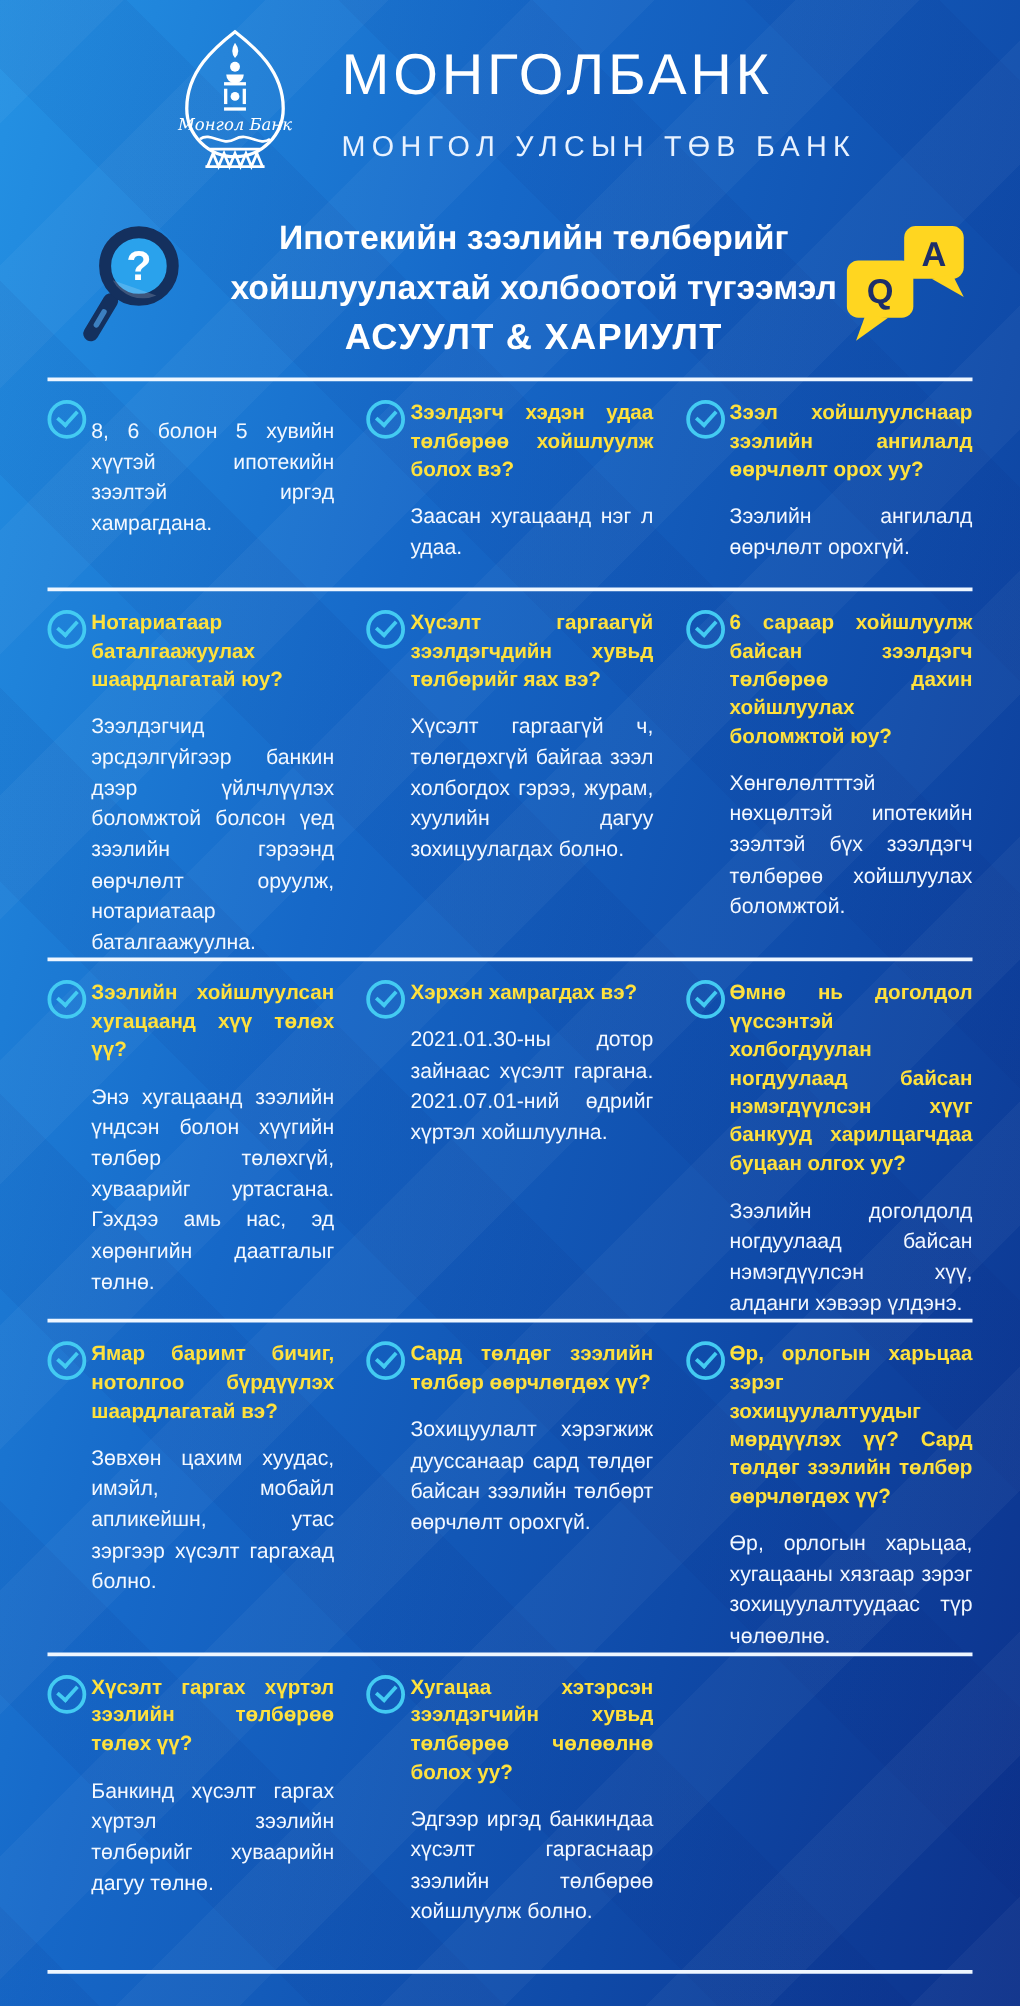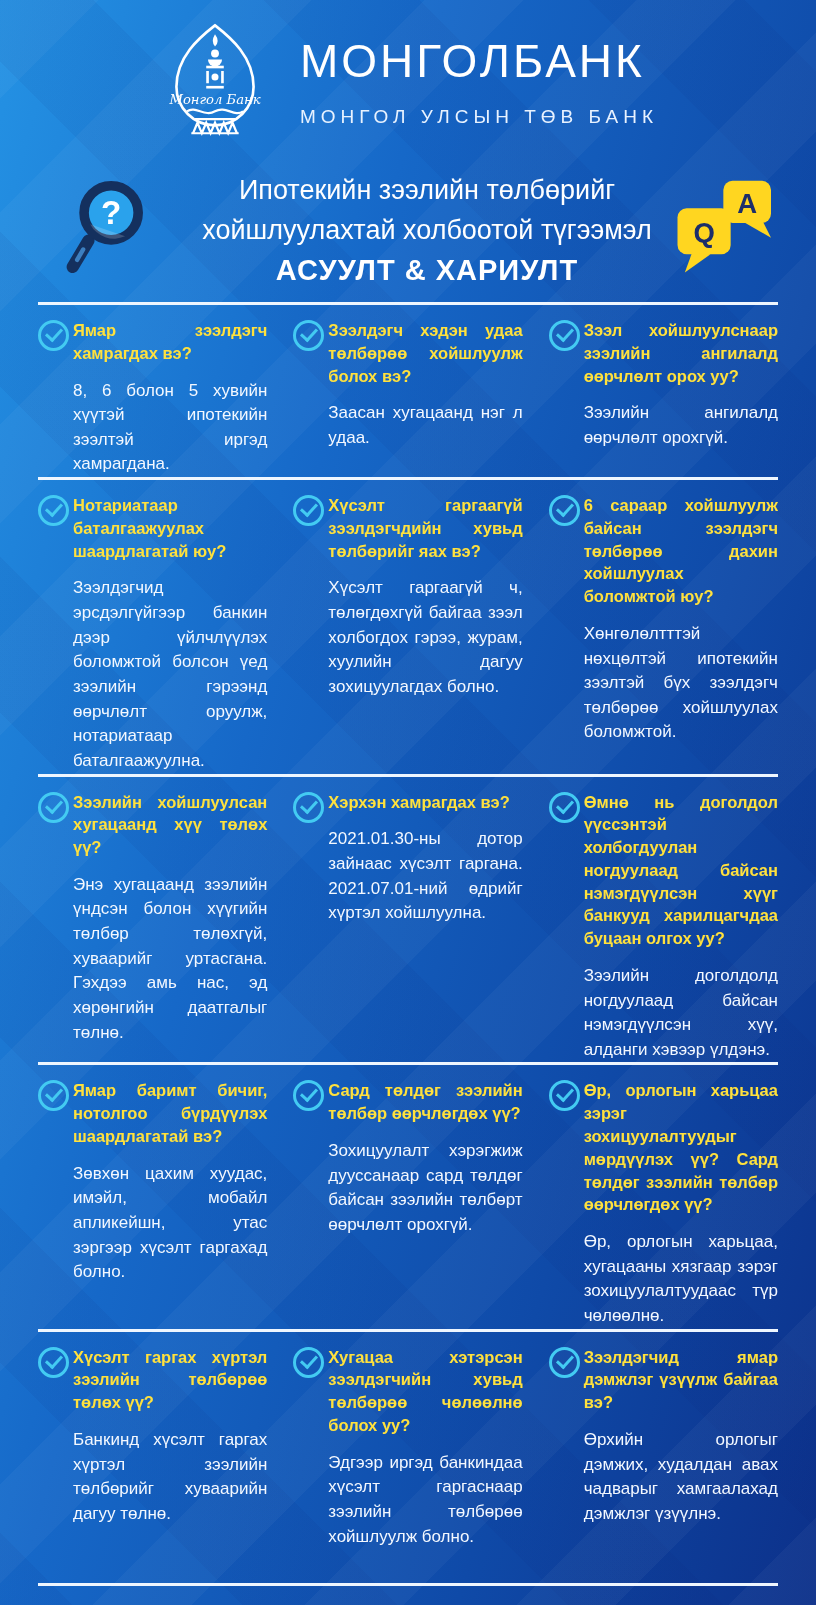--- a/index.html
+++ b/index.html
@@ -13,27 +13,27 @@
     background:
       repeating-linear-gradient(135deg,rgba(255,255,255,0.035) 0 70px,transparent 70px 150px),
       repeating-linear-gradient(45deg,rgba(8,25,110,0.06) 0 110px,transparent 110px 230px);
   }
   .content{position:relative;z-index:1;}
 
   
   .header{display:flex;align-items:center;justify-content:center;gap:28px;padding-top:16px;height:130px;}
   .logo{flex:0 0 auto;line-height:0;}
   .bank-name{font-size:46px;letter-spacing:3px;color:#ffffff;font-weight:400;}
-  .bank-sub{font-size:19px;letter-spacing:5px;color:#e8f2ff;margin-top:18px;font-weight:400;}
+  .bank-sub{font-size:23px;letter-spacing:5px;color:#e8f2ff;margin-top:18px;font-weight:400;}
 
   
   .title-row{display:flex;align-items:center;padding:8px 26px 0 42px;height:148px;}
   .magnifier{width:140px;flex:0 0 auto;display:flex;justify-content:center;line-height:0;}
   .title-text{flex:1;text-align:center;color:#ffffff;}
-  .t-line{font-size:27px;font-weight:400;line-height:1.5;}
+  .t-line{font-size:27px;font-weight:700;line-height:1.5;}
   .t-last{font-size:29px;font-weight:700;letter-spacing:1px;margin-top:3px;}
   .bubbles{width:118px;flex:0 0 auto;line-height:0;}
 
   
   .grid{margin:0 38px;}
   .row{
     display:grid;grid-template-columns:1fr 1fr 1fr;column-gap:26px;
     border-top:3px solid #eef6ff;padding-top:14px;box-sizing:border-box;
   }
   .row1{min-height:168px}.row2{min-height:258px}.row3{min-height:262px}
@@ -111,21 +111,20 @@
           <text x="35" y="71" text-anchor="middle" font-size="30" font-weight="bold" fill="#1c2e6a">Q</text>
         </svg>
       </span>
     </div>
 
     <div class="grid">
 
       <div class="row row1">
         <div class="cell">
           <span class="check"></span>
-          <div class="q">Ямар зээлдэгч хамрагдах вэ?</div>
           <div class="a">8, 6 болон 5 хувийн хүүтэй ипотекийн зээлтэй иргэд хамрагдана.</div>
         </div>
         <div class="cell">
           <span class="check"></span>
           <div class="q">Зээлдэгч хэдэн удаа төлбөрөө хойшлуулж болох вэ?</div>
           <div class="a">Заасан хугацаанд нэг л удаа.</div>
         </div>
         <div class="cell">
           <span class="check"></span>
           <div class="q">Зээл хойшлуулснаар зээлийн ангилалд өөрчлөлт орох уу?</div>
@@ -190,25 +189,20 @@
       <div class="row row5">
         <div class="cell">
           <span class="check"></span>
           <div class="q">Хүсэлт гаргах хүртэл зээлийн төлбөрөө төлөх үү?</div>
           <div class="a">Банкинд хүсэлт гаргах хүртэл зээлийн төлбөрийг хуваарийн дагуу төлнө.</div>
         </div>
         <div class="cell">
           <span class="check"></span>
           <div class="q">Хугацаа хэтэрсэн зээлдэгчийн хувьд төлбөрөө чөлөөлнө болох уу?</div>
           <div class="a">Эдгээр иргэд банкиндаа хүсэлт гаргаснаар зээлийн төлбөрөө хойшлуулж болно.</div>
-        </div>
-        <div class="cell">
-          <span class="check"></span>
-          <div class="q">Зээлдэгчид ямар дэмжлэг үзүүлж байгаа вэ?</div>
-          <div class="a">Өрхийн орлогыг дэмжих, худалдан авах чадварыг хамгаалахад дэмжлэг үзүүлнэ.</div>
         </div>
       </div>
 
       <div class="end-line"></div>
     </div>
 
     <div class="footer-space"></div>
   </div>
 </div>
 

